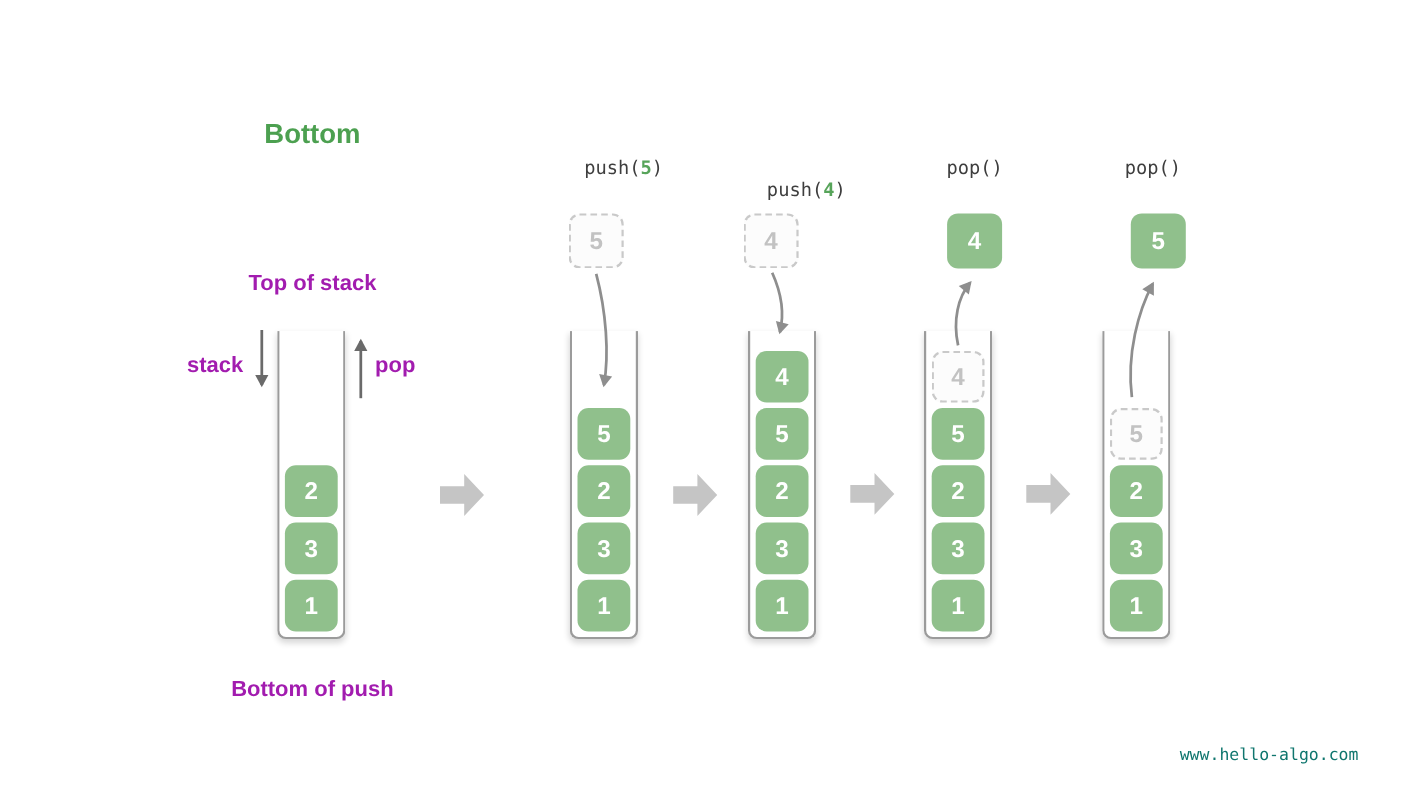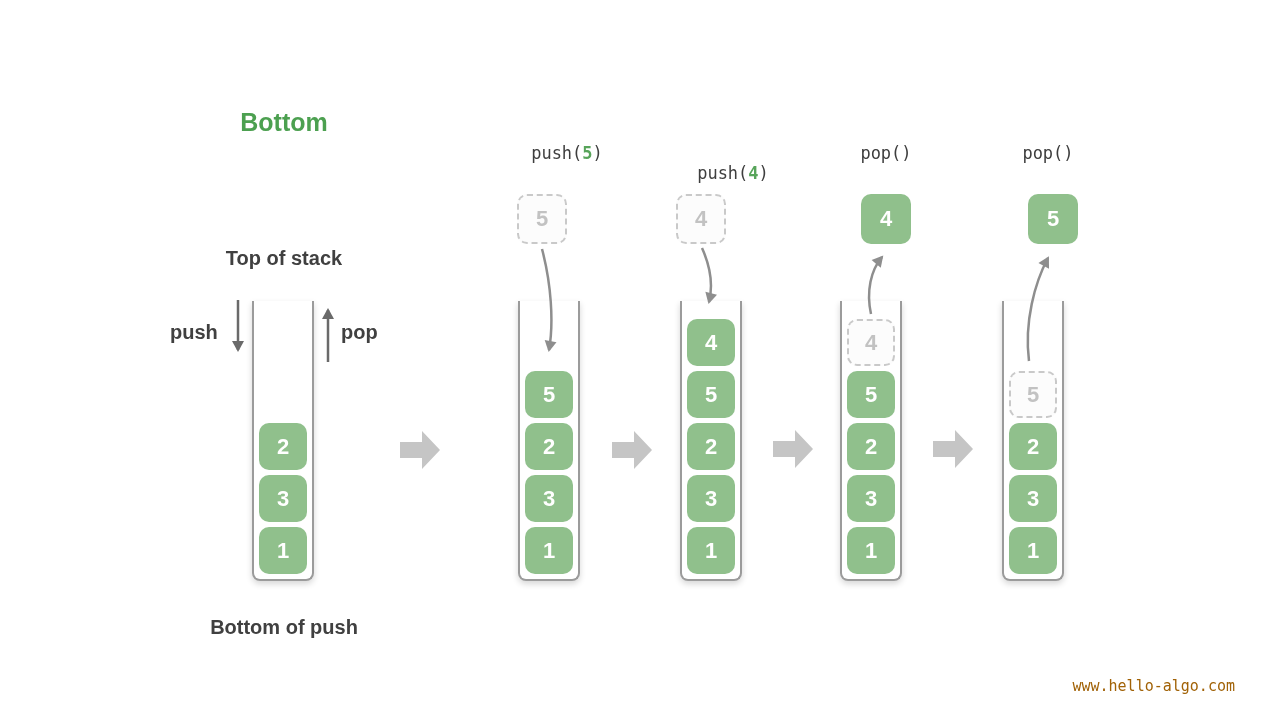--- a/index.html
+++ b/index.html
@@ -1,45 +1,45 @@
 <!DOCTYPE html>
 <html><head>
 <meta charset="utf-8">
 <style>
   html,body{margin:0;padding:0;background:#ffffff;}
   body{width:1280px;height:720px;position:relative;overflow:hidden;
        font-family:"Liberation Sans",sans-serif;}
   .abs{position:absolute;}
   .center-x{transform:translateX(-50%);}
   .title{font-size:25px;font-weight:bold;color:#4ca050;white-space:nowrap;}
-  .lbl{font-size:20px;font-weight:bold;color:#404040;white-space:nowrap;}
+  .lbl{font-size:20px;font-weight:bold;color:#a21caf;white-space:nowrap;}
   .op{font-family:"DejaVu Sans Mono",monospace;font-size:17px;color:#3e3e3e;white-space:pre;}
   .op .arg{color:#57a45a;font-weight:bold;}
   .stack-container{width:62px;height:280px;box-sizing:border-box;
        border-left:2px solid #9b9b9b;border-right:2px solid #9b9b9b;border-bottom:2px solid #9b9b9b;
        border-radius:0 0 8px 8px;box-shadow:0 3px 6px rgba(0,0,0,0.16);background:#ffffff;}
   .cell{position:absolute;left:5px;width:48px;height:47px;border-radius:10px;
        background:#90c08c;color:#ffffff;font-size:22px;font-weight:bold;
        text-align:center;line-height:47px;}
   .cell.ghost{background:#fcfcfc;border:2px dashed #c9c9c9;box-sizing:border-box;
        color:#c2c2c2;line-height:43px;box-shadow:none;}
   .float-box{width:50px;height:50px;border-radius:10px;box-sizing:border-box;
        text-align:center;font-size:22px;font-weight:bold;}
   .float-box.solid{background:#90c08c;color:#ffffff;line-height:50px;}
   .float-box.ghost{background:#fcfcfc;border:2px dashed #c9c9c9;color:#c2c2c2;line-height:46px;}
-  .watermark{font-family:"DejaVu Sans Mono",monospace;font-size:15px;color:#a16207;white-space:nowrap;}
+  .watermark{font-family:"DejaVu Sans Mono",monospace;font-size:15px;color:#0f766e;white-space:nowrap;}
   svg.overlay{position:absolute;left:0;top:0;pointer-events:none;}
 </style>
 </head>
 <body>
 
 <div class="abs center-x title" style="left:284px;top:108px;">Bottom</div>
 <div class="abs center-x lbl" style="left:284px;top:247px;">Top of stack</div>
 <div class="abs center-x lbl" style="left:284px;top:616px;">Bottom of push</div>
-<div class="abs lbl" style="left:170px;top:321px;">push</div>
+<div class="abs lbl" style="left:170px;top:321px;">stack</div>
 <div class="abs lbl" style="left:341px;top:321px;">pop</div>
 
 <div class="abs center-x op" style="left:567px;top:143px;"><span>push(</span><span class="arg">5</span><span>)</span></div>
 <div class="abs center-x op" style="left:733px;top:143px;margin-top:20px;"><span>push(</span><span class="arg">4</span><span>)</span></div>
 <div class="abs center-x op" style="left:886px;top:143px;"><span>pop(</span><span class="arg"></span><span>)</span></div>
 <div class="abs center-x op" style="left:1048px;top:143px;"><span>pop(</span><span class="arg"></span><span>)</span></div>
 
 <div class="abs float-box ghost" style="left:517px;top:194px;">5</div>
 <div class="abs float-box ghost" style="left:676px;top:194px;">4</div>
 <div class="abs float-box solid" style="left:861px;top:194px;">4</div>

